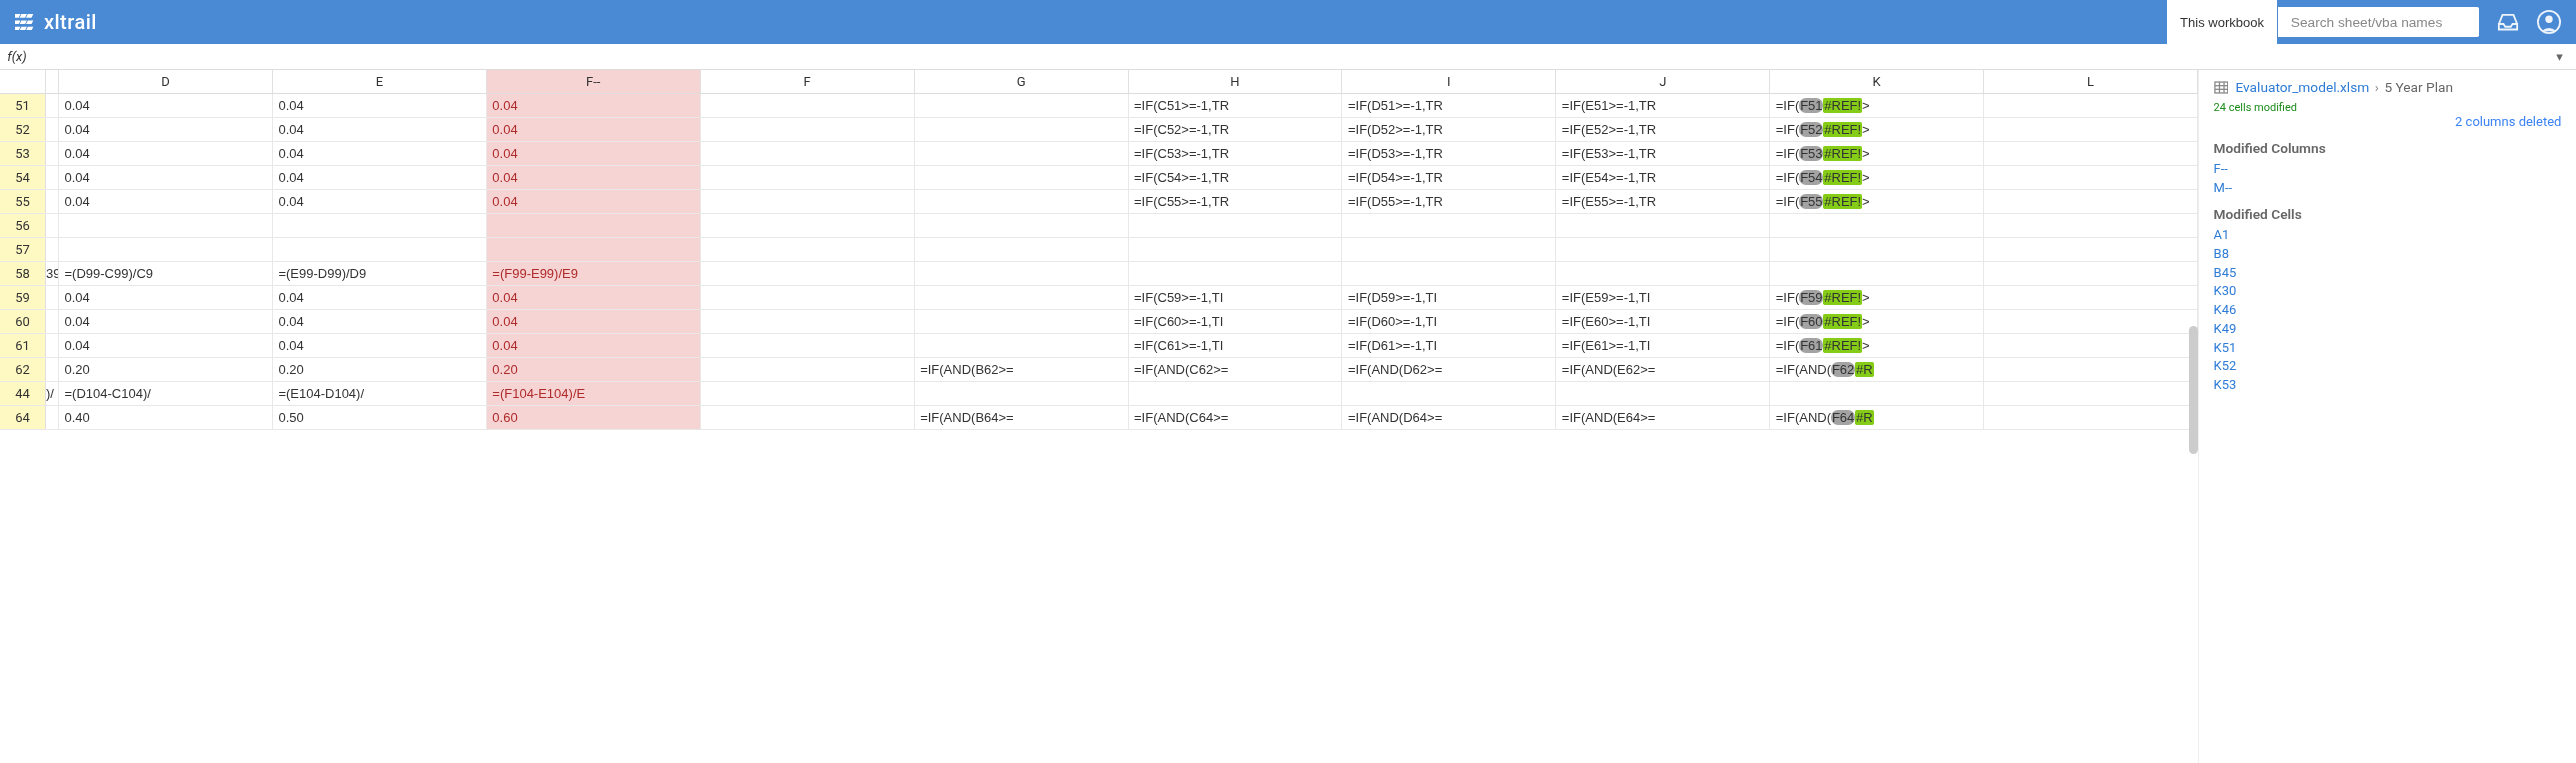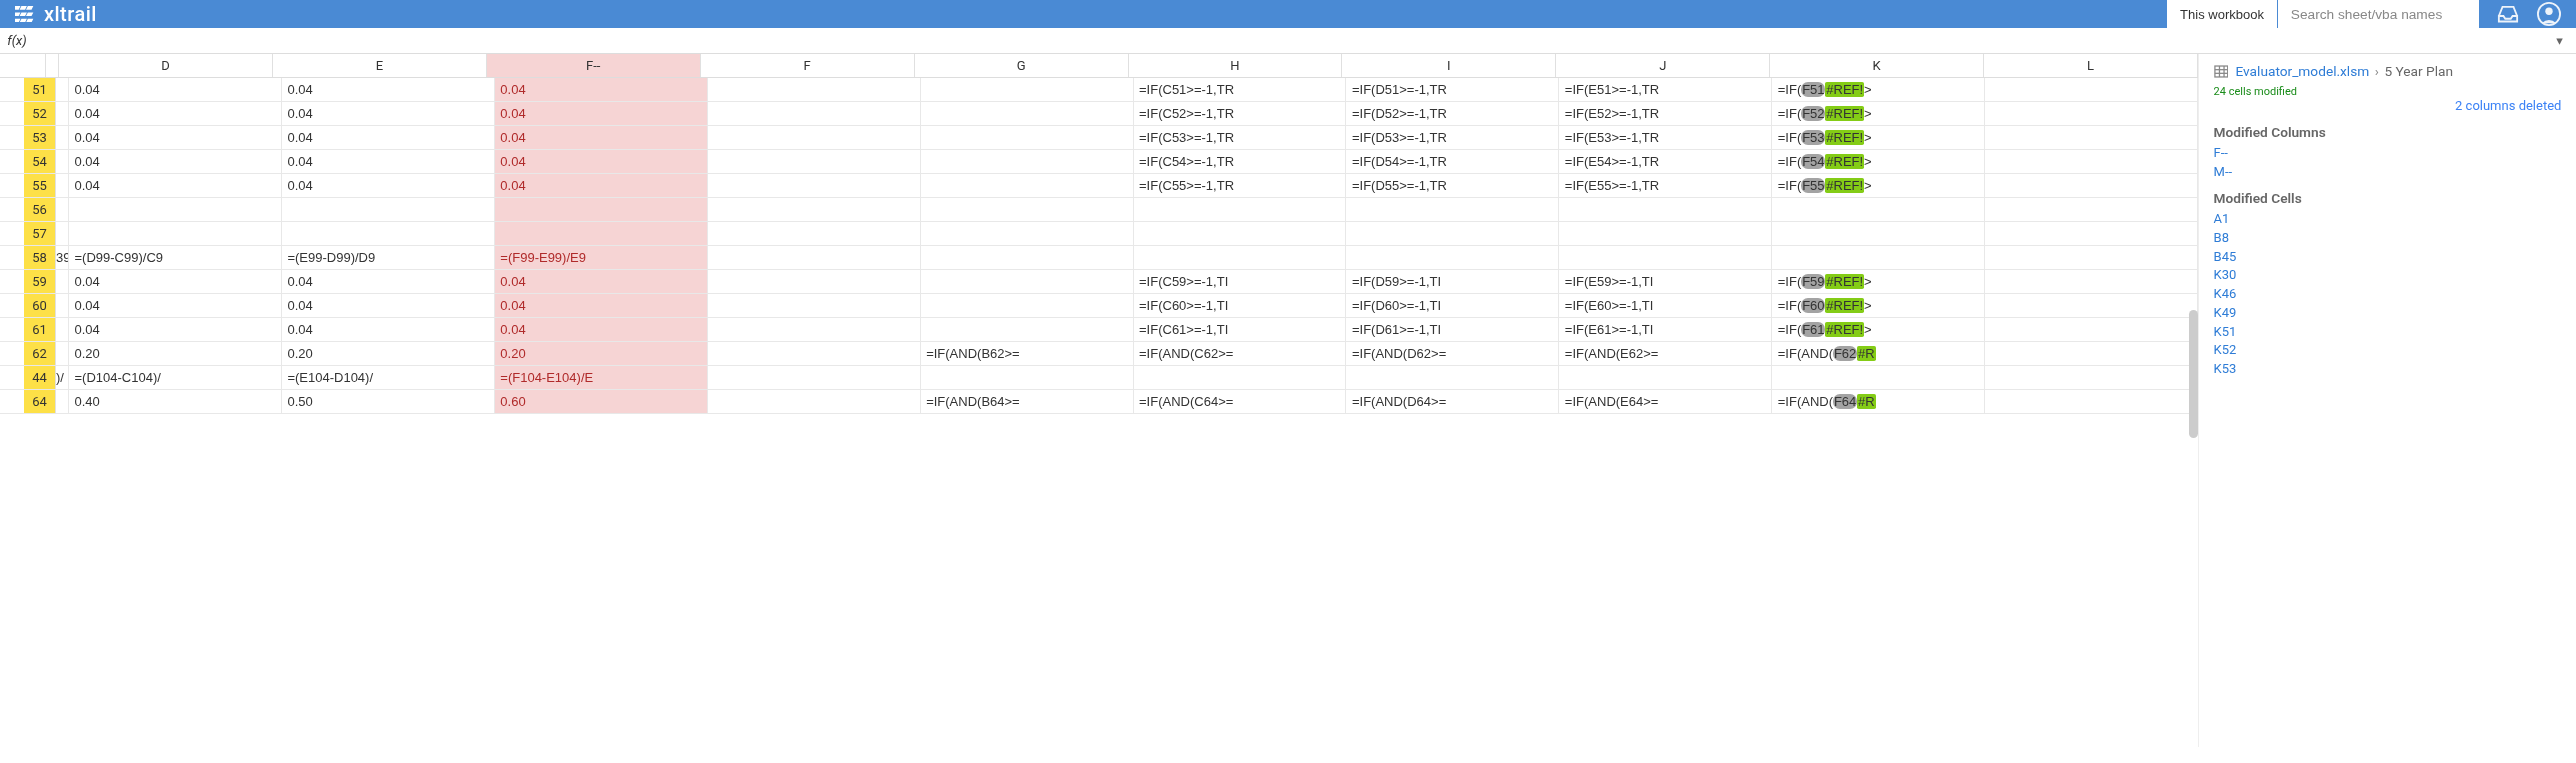--- a/index.html
+++ b/index.html
@@ -1,20 +1,20 @@
 <!DOCTYPE html>
 <html style="font-size:14.6px"><head>
   <meta charset="utf-8">
   <style>
     * { margin: 0; padding: 0; box-sizing: border-box; }
     body { font-family: -apple-system, BlinkMacSystemFont, "Segoe UI", Roboto, sans-serif; font-size: 13px; color: #333; background: #fff; }
     
     .header {
       background: #4a8ad4;
-      height: 28px;
+      height: 44px;
       display: flex;
       align-items: center;
       padding: 0 14.6px;
       color: #fff;
     }
     .logo {
       display: flex;
       align-items: center;
       font-size: 20px;
       font-weight: 500;
@@ -80,28 +80,27 @@
       font-size: 13px;
       color: #333;
       border-right: 0.9px solid #e0e0e0;
       min-width: 0;
     }
     .col-h.modified { background: #f6d4d4; }
     
     .grid-body { flex: 1; overflow: auto; }
     .row { display: flex; height: 24px; border-bottom: 0.9px solid #e8e8e8; }
     .row-h {
-      width: 32px;
+      width: 46px;
       text-align: center;
       line-height: 24px;
       font-size: 13px;
       color: #333;
       border-right: 0.9px solid #e0e0e0;
-      background: #fde047;
-      margin-left: 24px;
+      background: #fef9c3;
     }
     .cell {
       flex: 1;
       padding: 0 5.5px;
       line-height: 24px;
       font-size: 13px;
       border-right: 0.9px solid #e8e8e8;
       white-space: nowrap;
       overflow: hidden;
       min-width: 0;

